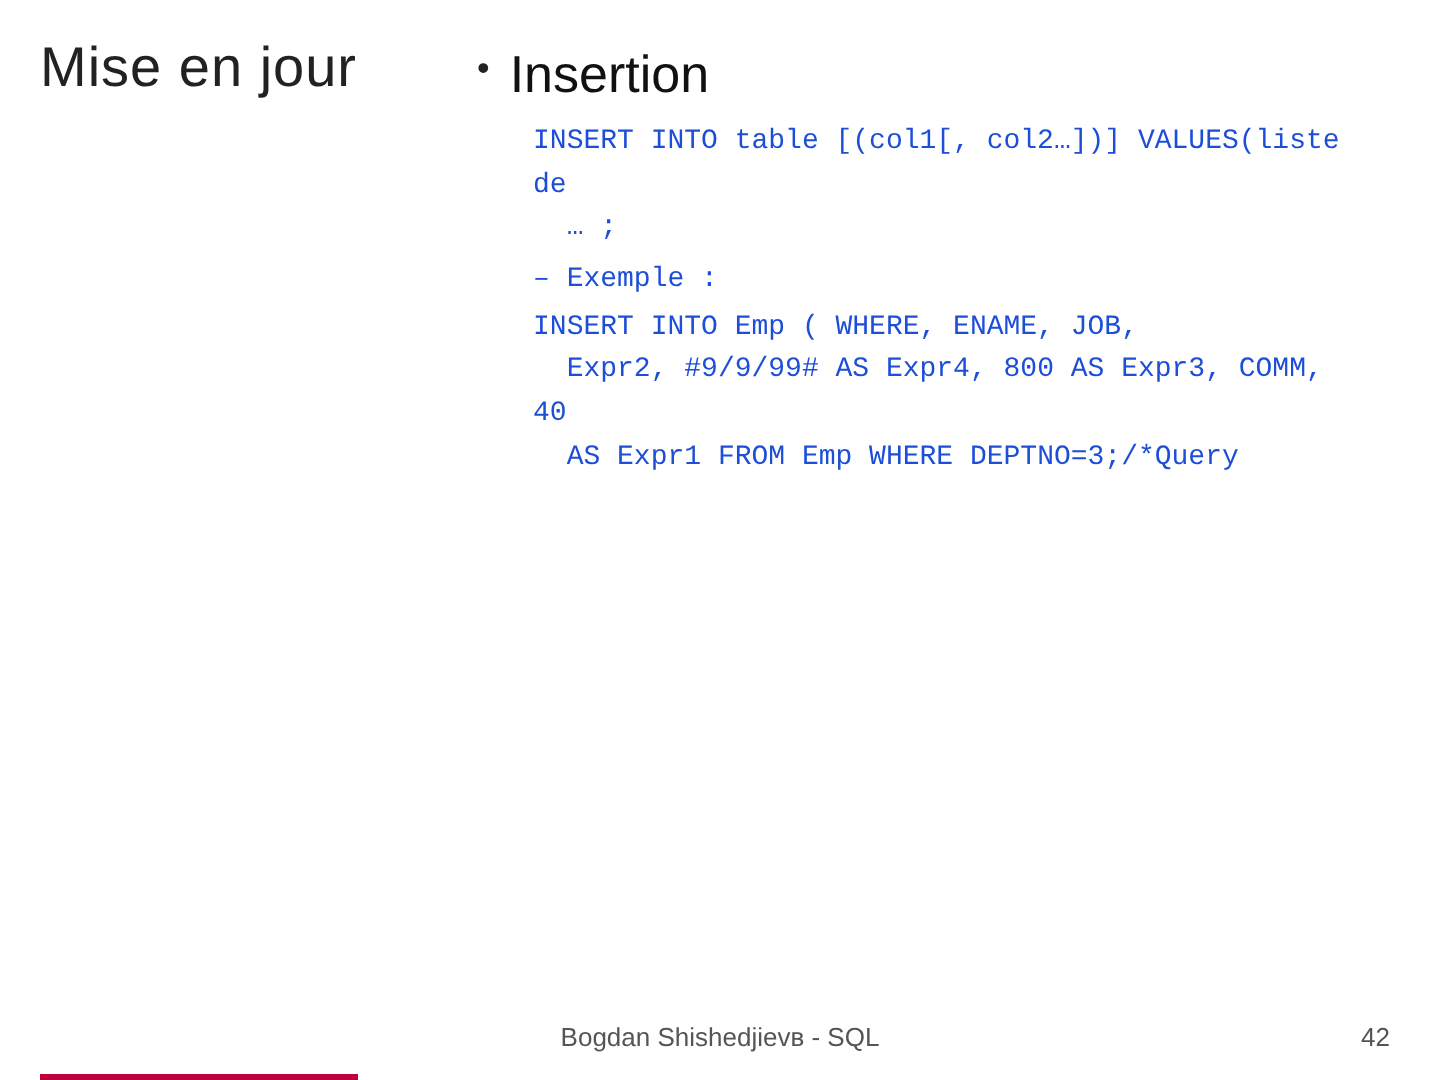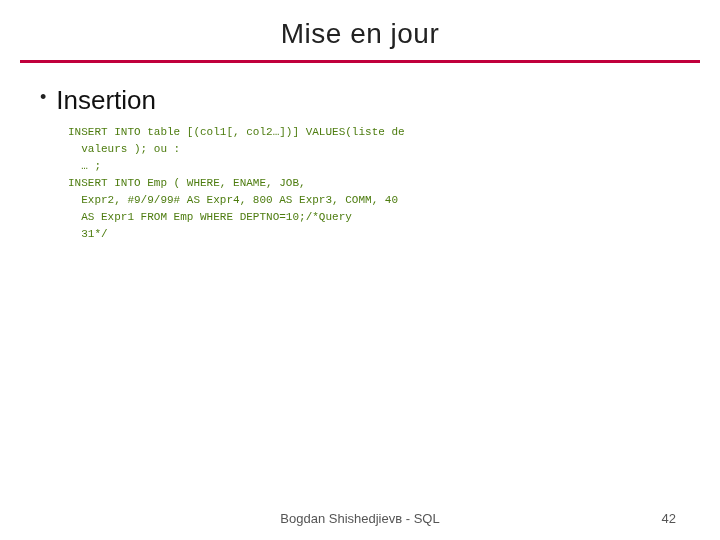--- a/index.html
+++ b/index.html
@@ -15,21 +15,21 @@
       font-family: Arial, Helvetica, sans-serif;
       overflow: hidden;
     }
 
     .slide-container {
       width: 720px;
       height: 540px;
       position: relative;
       background: #ffffff;
       display: flex;
-      flex-direction: column;
+      flex-direction: row;
     }
 
     .title-area {
       text-align: center;
       padding: 18px 0 10px 0;
       border-bottom: 3px solid #c0003c;
       margin: 0 20px;
     }
 
     .title-text {
@@ -61,22 +61,22 @@
     .bullet-heading {
       font-size: 26px;
       font-weight: normal;
       color: #111111;
     }
 
     .code-block {
       margin-top: 8px;
       margin-left: 28px;
       font-family: 'Courier New', Courier, monospace;
-      font-size: 11px;
-      color: #4d7c0f;
+      font-size: 14px;
+      color: #1d4ed8;
       line-height: 1.55;
     }
 
     .code-line {
       display: block;
       white-space: pre-wrap;
     }
 
     .dash-line {
       display: block;
@@ -95,47 +95,46 @@
 
     .footer-text {
       font-size: 13px;
       color: #555555;
       text-align: center;
       flex: 1;
     }
 
     .footer-page {
       position: absolute;
-      right: 44px;
+      right: 25px;
       font-size: 13px;
       color: #555555;
     }
   </style>
 </head>
 <body>
 
 <div class="slide-container">
   <div class="title-area">
     <span class="title-text">Mise en jour</span>
   </div>
 
   <div class="content-area">
     <div class="bullet-section">
       <span class="bullet-dot">•</span>
       <span class="bullet-heading">Insertion</span>
     </div>
 
     <div class="code-block">
       <span class="code-line">INSERT INTO table [(col1[, col2…])] VALUES(liste de</span>
-      <span class="code-line">  valeurs ); ou :</span>
       <span class="code-line">  … ;</span>
+      <span class="code-line dash-line">– Exemple :</span>
       <span class="code-line">INSERT INTO Emp ( WHERE, ENAME, JOB,</span>
       <span class="code-line">  Expr2, #9/9/99# AS Expr4, 800 AS Expr3, COMM, 40</span>
-      <span class="code-line">  AS Expr1 FROM Emp WHERE DEPTNO=10;/*Query</span>
-      <span class="code-line">  31*/</span>
+      <span class="code-line">  AS Expr1 FROM Emp WHERE DEPTNO=3;/*Query</span>
     </div>
   </div>
 
   <div class="footer">
     <span class="footer-text">Bogdan Shishedjievв - SQL</span>
     <span class="footer-page">42</span>
   </div>
 </div>
 
 </body></html>

